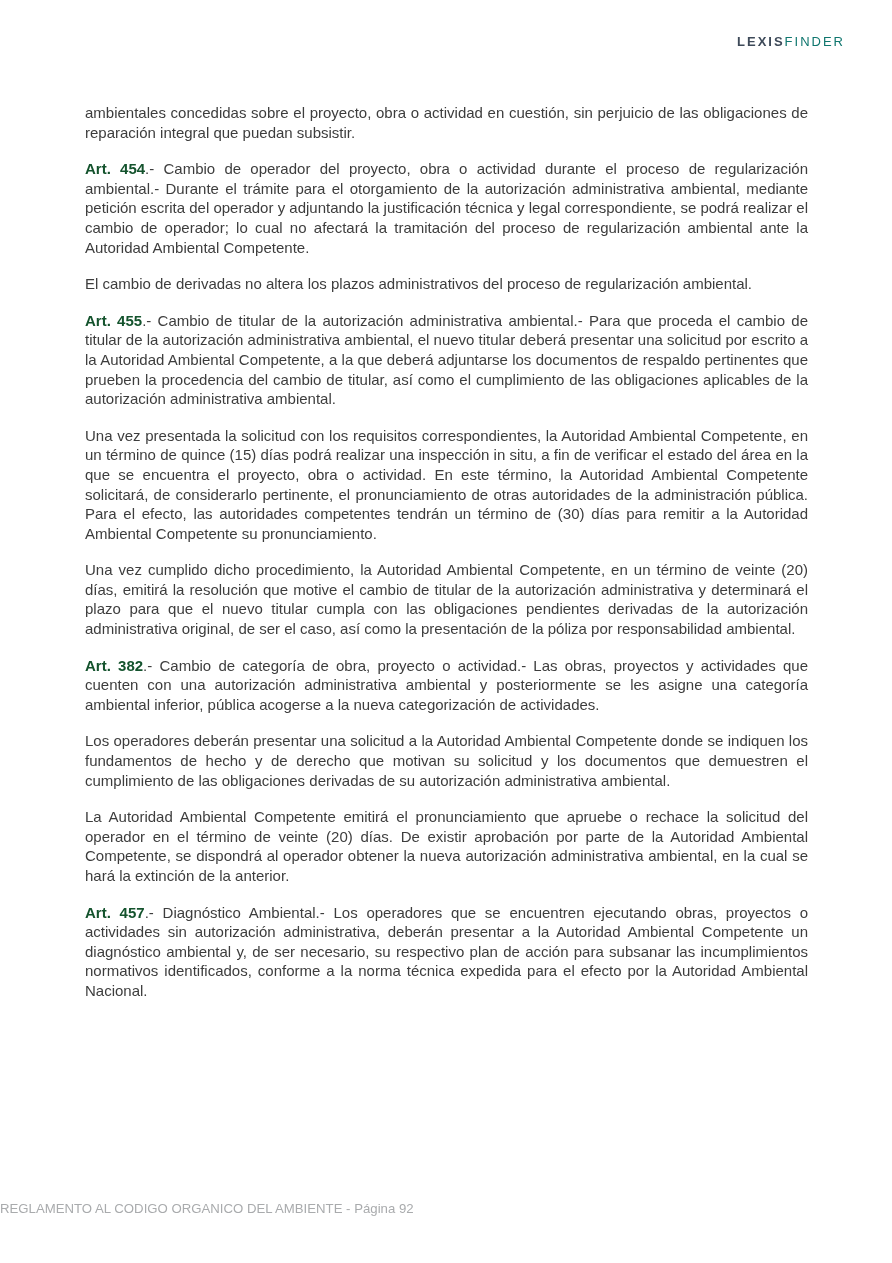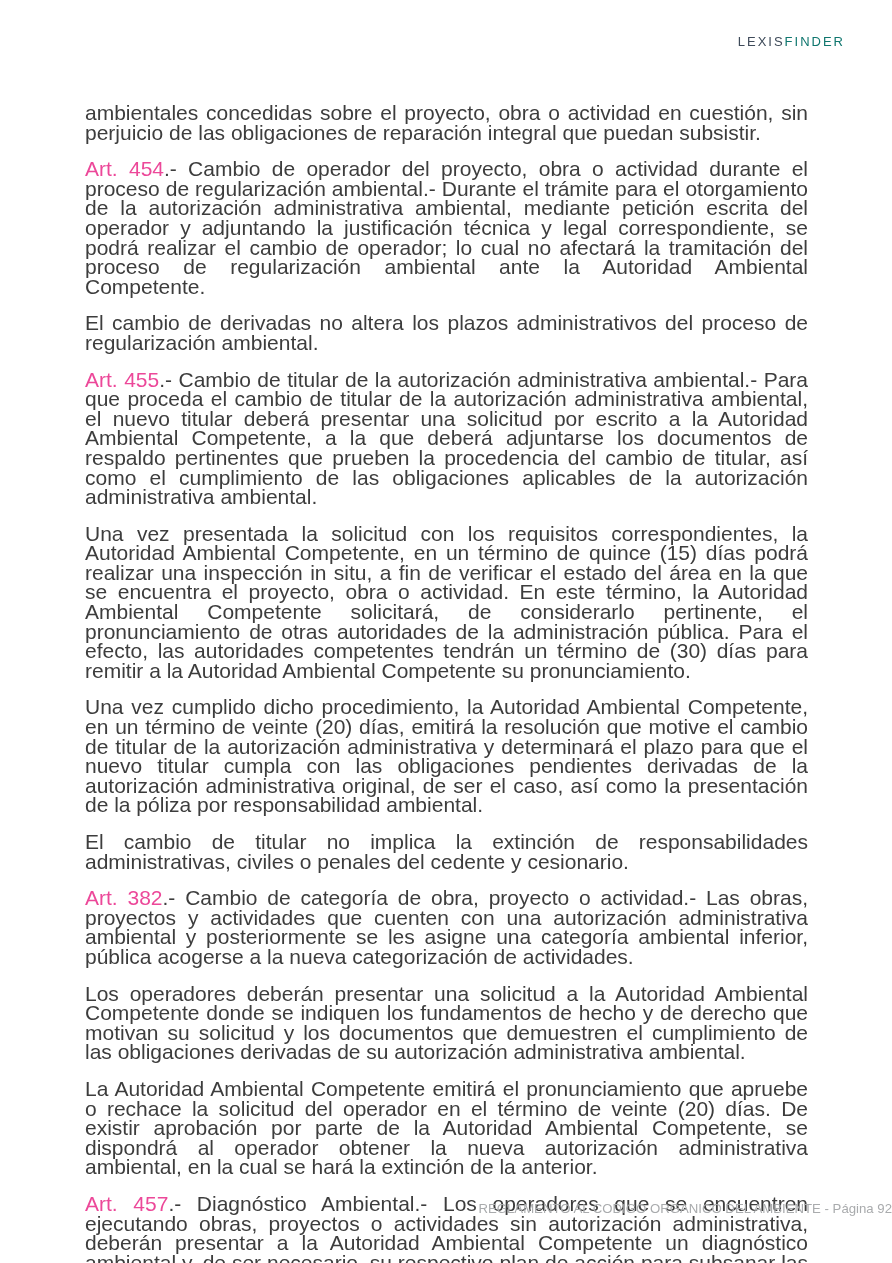--- a/index.html
+++ b/index.html
@@ -19,50 +19,50 @@
   .logo {
     position: absolute;
     top: 34px;
     right: 47px;
     font-size: 13px;
     letter-spacing: 2px;
     white-space: nowrap;
     user-select: none;
   }
   .logo .lexis {
-    font-weight: normal;
+    font-weight: bold;
     color: #3e4a59;
     margin-left: 17px;
   }
   .logo .finder {
     font-weight: normal;
     color: #0f766e;
   }
   .content {
     position: absolute;
     top: 103px;
     left: 85px;
     width: 723px;
   }
   .content p {
     margin: 0 0 17px 0;
-    font-size: 21px;
+    font-size: 15px;
     line-height: 19.6px;
     text-align: justify;
   }
   .art-label {
-    color: #ec4899;
-    font-weight: normal;
+    color: #14532d;
+    font-weight: bold;
   }
   .footer {
     position: absolute;
     top: 1199px;
     left: 0;
     width: 100%;
-    text-align: right;
+    text-align: left;
     color: #a9abad;
     font-size: 13.2px;
     line-height: 19px;
   }
 </style>
 </head>
 <body>
 
 <div class="page">
 
@@ -77,21 +77,20 @@
     <p><span class="art-label">Art. 454</span><span>.- Cambio de operador del proyecto, obra o actividad durante el proceso de regularización ambiental.- Durante el trámite para el otorgamiento de la autorización administrativa ambiental, mediante petición escrita del operador y adjuntando la justificación técnica y legal correspondiente, se podrá realizar el cambio de operador; lo cual no afectará la tramitación del proceso de regularización ambiental ante la Autoridad Ambiental Competente.</span></p>
 
     <p>El cambio de derivadas no altera los plazos administrativos del proceso de regularización ambiental.</p>
 
     <p><span class="art-label">Art. 455</span><span>.- Cambio de titular de la autorización administrativa ambiental.- Para que proceda el cambio de titular de la autorización administrativa ambiental, el nuevo titular deberá presentar una solicitud por escrito a la Autoridad Ambiental Competente, a la que deberá adjuntarse los documentos de respaldo pertinentes que prueben la procedencia del cambio de titular, así como el cumplimiento de las obligaciones aplicables de la autorización administrativa ambiental.</span></p>
 
     <p>Una vez presentada la solicitud con los requisitos correspondientes, la Autoridad Ambiental Competente, en un término de quince (15) días podrá realizar una inspección in situ, a fin de verificar el estado del área en la que se encuentra el proyecto, obra o actividad. En este término, la Autoridad Ambiental Competente solicitará, de considerarlo pertinente, el pronunciamiento de otras autoridades de la administración pública. Para el efecto, las autoridades competentes tendrán un término de (30) días para remitir a la Autoridad Ambiental Competente su pronunciamiento.</p>
 
     <p>Una vez cumplido dicho procedimiento, la Autoridad Ambiental Competente, en un término de veinte (20) días, emitirá la resolución que motive el cambio de titular de la autorización administrativa y determinará el plazo para que el nuevo titular cumpla con las obligaciones pendientes derivadas de la autorización administrativa original, de ser el caso, así como la presentación de la póliza por responsabilidad ambiental.</p>
 
-    <p>El cambio de titular no implica la extinción de responsabilidades administrativas, civiles o penales del cedente y cesionario.</p>
 
     <p><span class="art-label">Art. 382</span><span>.- Cambio de categoría de obra, proyecto o actividad.- Las obras, proyectos y actividades que cuenten con una autorización administrativa ambiental y posteriormente se les asigne una categoría ambiental inferior, pública acogerse a la nueva categorización de actividades.</span></p>
 
     <p>Los operadores deberán presentar una solicitud a la Autoridad Ambiental Competente donde se indiquen los fundamentos de hecho y de derecho que motivan su solicitud y los documentos que demuestren el cumplimiento de las obligaciones derivadas de su autorización administrativa ambiental.</p>
 
     <p>La Autoridad Ambiental Competente emitirá el pronunciamiento que apruebe o rechace la solicitud del operador en el término de veinte (20) días. De existir aprobación por parte de la Autoridad Ambiental Competente, se dispondrá al operador obtener la nueva autorización administrativa ambiental, en la cual se hará la extinción de la anterior.</p>
 
     <p><span class="art-label">Art. 457</span><span>.- Diagnóstico Ambiental.- Los operadores que se encuentren ejecutando obras, proyectos o actividades sin autorización administrativa, deberán presentar a la Autoridad Ambiental Competente un diagnóstico ambiental y, de ser necesario, su respectivo plan de acción para subsanar las incumplimientos normativos identificados, conforme a la norma técnica expedida para el efecto por la Autoridad Ambiental Nacional.</span></p>
 
 

